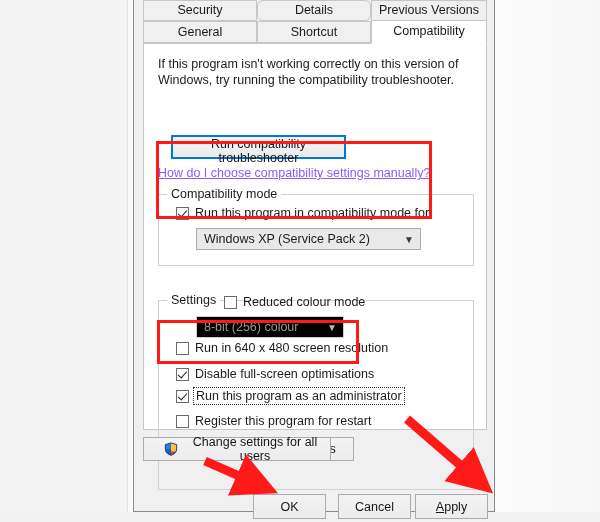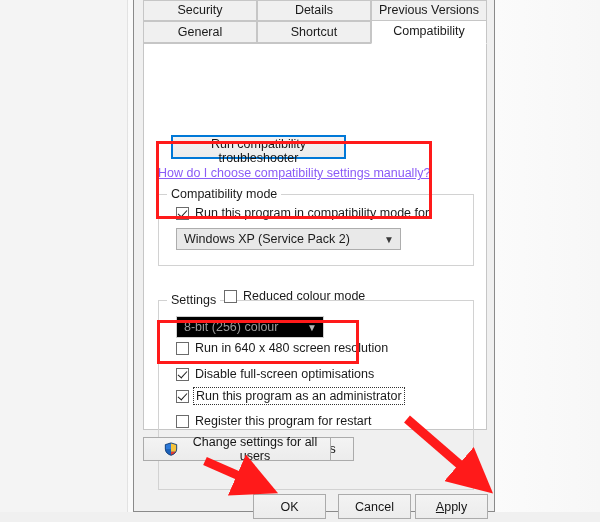--- a/index.html
+++ b/index.html
@@ -178,20 +178,21 @@
 
   
   .combo {
     position: absolute;
     height: 22px;
     background: #e9e9e9;
     border: 1px solid #adadad;
     display: flex;
     align-items: center;
     cursor: default;
+    margin-left: 20px;
   }
   .combo-text {
     font-size: 12.5px;
     color: #1b1b1b;
     padding-left: 7px;
     flex: 1 1 auto;
     white-space: nowrap;
     overflow: hidden;
   }
   .combo-arrow {
@@ -258,30 +259,31 @@
 
 <div id="backdrop"></div>
 <div id="backdrop-left"></div>
 <div id="backdrop-bottom"></div>
 
 <div id="dialog">
   <div class="dlg-inner">
 
     <div class="tabstrip">
       <div class="tab row1" style="left:0px; width:114px;">Security</div>
-      <div class="tab row1" style="left:114px; width:114px;">Details</div>
+      <div class="tab row1" style="left:114px; width:114px;border-radius:6px;">Details</div>
       <div class="tab row2" style="left:0px; width:114px;">General</div>
 
       <div class="tab row1" style="left:228px; width:116px;">Previous Versions</div>
       <div class="tab row2" style="left:114px; width:114px;">Shortcut</div>
       <div class="tab row2 active" style="left:228px; width:116px;">Compatibility</div>
     </div>
 
     <div class="tabpage">
 
+      <div class="intro">If this program isn't working correctly on this version of Windows, try running the compatibility troubleshooter.</div>
 
       <button class="btn focus" id="troubleshoot-btn">Run compatibility troubleshooter</button>
 
       <div class="linkline">How do I choose compatibility settings manually?</div>
 
       <div class="group" id="group-compat">
         <span class="group-title">Compatibility mode</span>
       </div>
 
       <div class="chk-row" style="left:32px; top:162px;">
@@ -291,21 +293,21 @@
 
       <div class="combo" id="combo-compat">
         <span class="combo-text">Windows XP (Service Pack 2)</span>
         <span class="combo-arrow">▼</span>
       </div>
 
       <div class="group" id="group-settings">
         <span class="group-title">Settings</span>
       </div>
 
-      <div class="chk-row" style="left:32px; top:245px;padding-left:48px;">
+      <div class="chk-row" style="left:32px; top:251px;padding-left:48px;">
         <span class="chk"></span>
         <span class="chk-label">Reduced colour mode</span>
       </div>
 
       <div class="combo disabled" id="combo-color">
         <span class="combo-text">8-bit (256) colour</span>
         <span class="combo-arrow">▼</span>
       </div>
 
       <div class="chk-row" style="left:32px; top:297px;">

